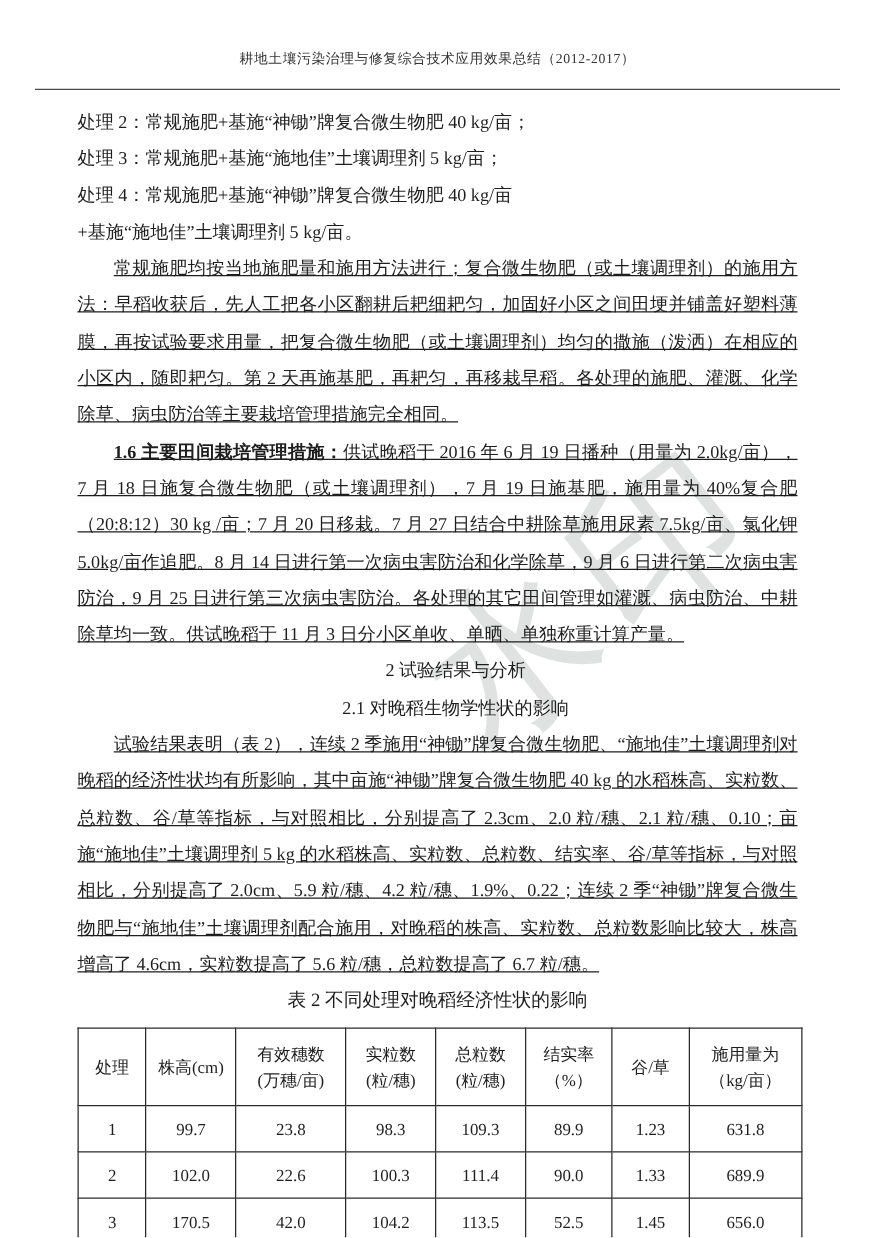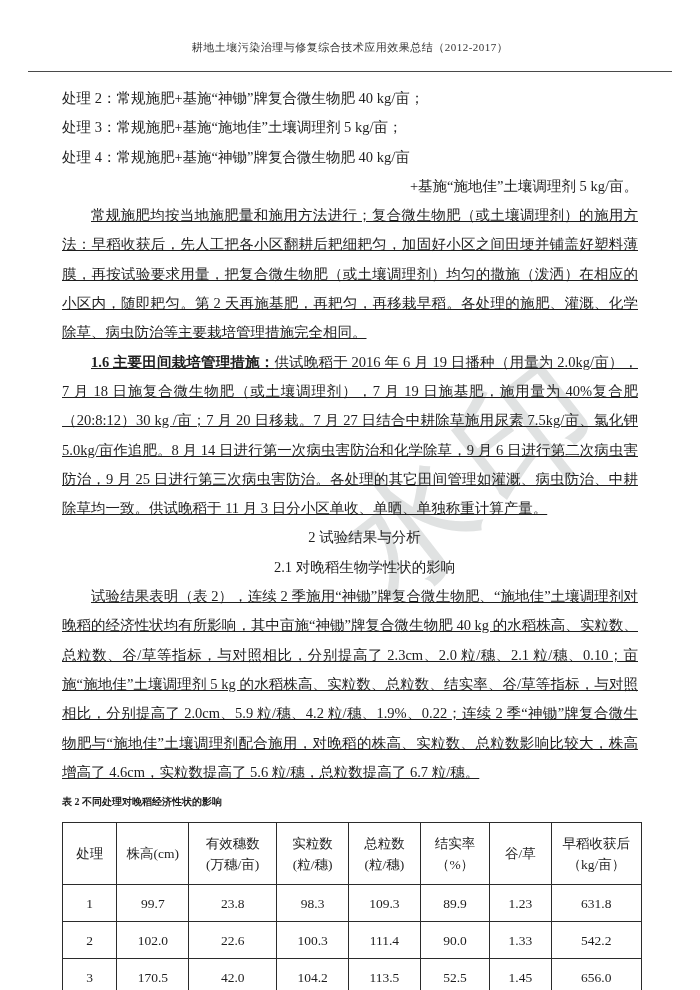--- a/index.html
+++ b/index.html
@@ -37,28 +37,29 @@
   .header-title { font-size:11px; color:#333; letter-spacing:0.5px; }
 
   .content {
     margin:12px 62px 0 62px;
     font-size:14.5px;
     line-height:29.3px;
     text-align:justify;
   }
   .content p { margin:0; }
   .treatment { margin-left:2em; text-align:left; }
-  .treatment-cont { margin-left:5em; text-align:right; }
+  .treatment-cont { margin-left:5em; text-align:left; }
   .indent { text-indent:2em;text-decoration:underline; }
   .bold { font-weight:bold; }
   .heading { font-weight:normal; text-indent:2em; text-align:center; }
 
   .table-caption {
-    font-weight:bold;
-    font-size:10px;
+    text-align:center;
+    font-weight:normal;
+    font-size:15px;
     margin-top:1px;
   }
   table.data {
     width:580px;
     margin:6px auto 0 auto;
     border-collapse:collapse;
     table-layout:fixed;
     font-size:13.5px;
   }
   table.data th, table.data td {
@@ -144,21 +145,21 @@
                 <div>(粒/穗)</div>
               </th>
               <th>
                 <div>结实率</div>
                 <div>（%）</div>
               </th>
               <th>
                 <div>谷/草</div>
               </th>
               <th>
-                <div>早稻收获后</div>
+                <div>施用量为</div>
                 <div>（kg/亩）</div>
               </th>
             </tr>
         </thead>
         <tbody>
             <tr>
               <td>1</td>
               <td>99.7</td>
               <td>23.8</td>
               <td>98.3</td>
@@ -168,21 +169,21 @@
               <td>631.8</td>
             </tr>
             <tr>
               <td>2</td>
               <td>102.0</td>
               <td>22.6</td>
               <td>100.3</td>
               <td>111.4</td>
               <td>90.0</td>
               <td>1.33</td>
-              <td>542.2</td>
+              <td>689.9</td>
             </tr>
             <tr>
               <td>3</td>
               <td>170.5</td>
               <td>42.0</td>
               <td>104.2</td>
               <td>113.5</td>
               <td>52.5</td>
               <td>1.45</td>
               <td>656.0</td>

